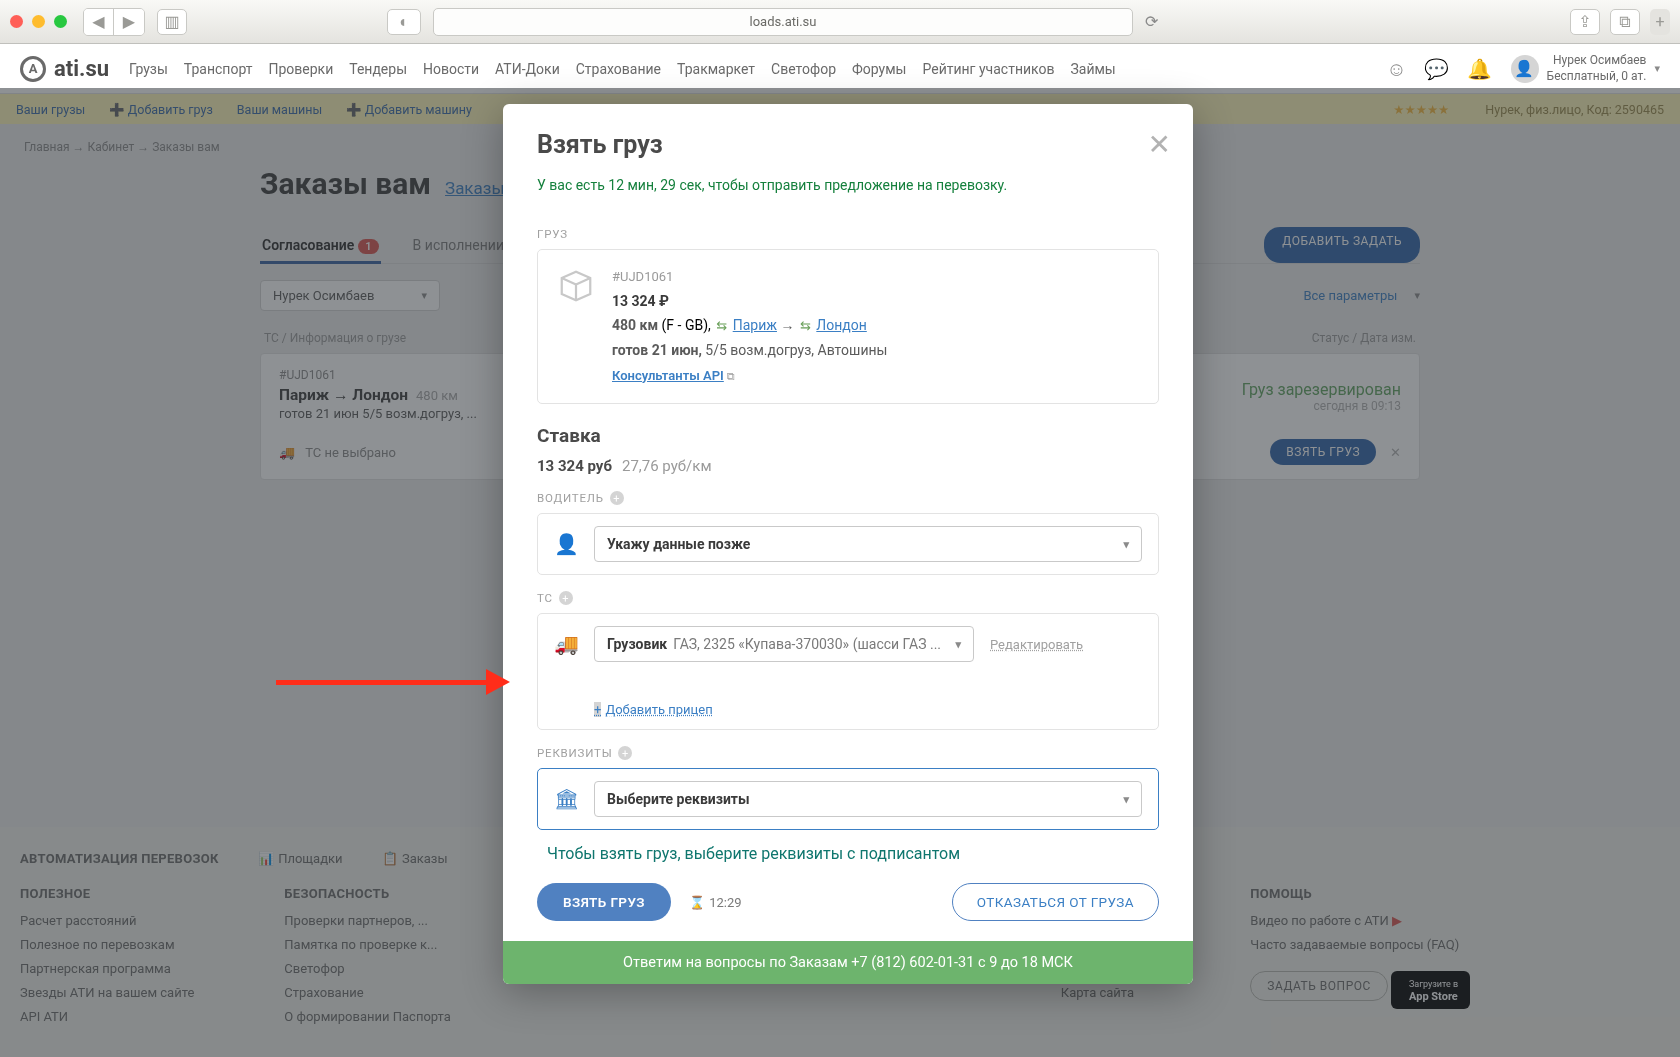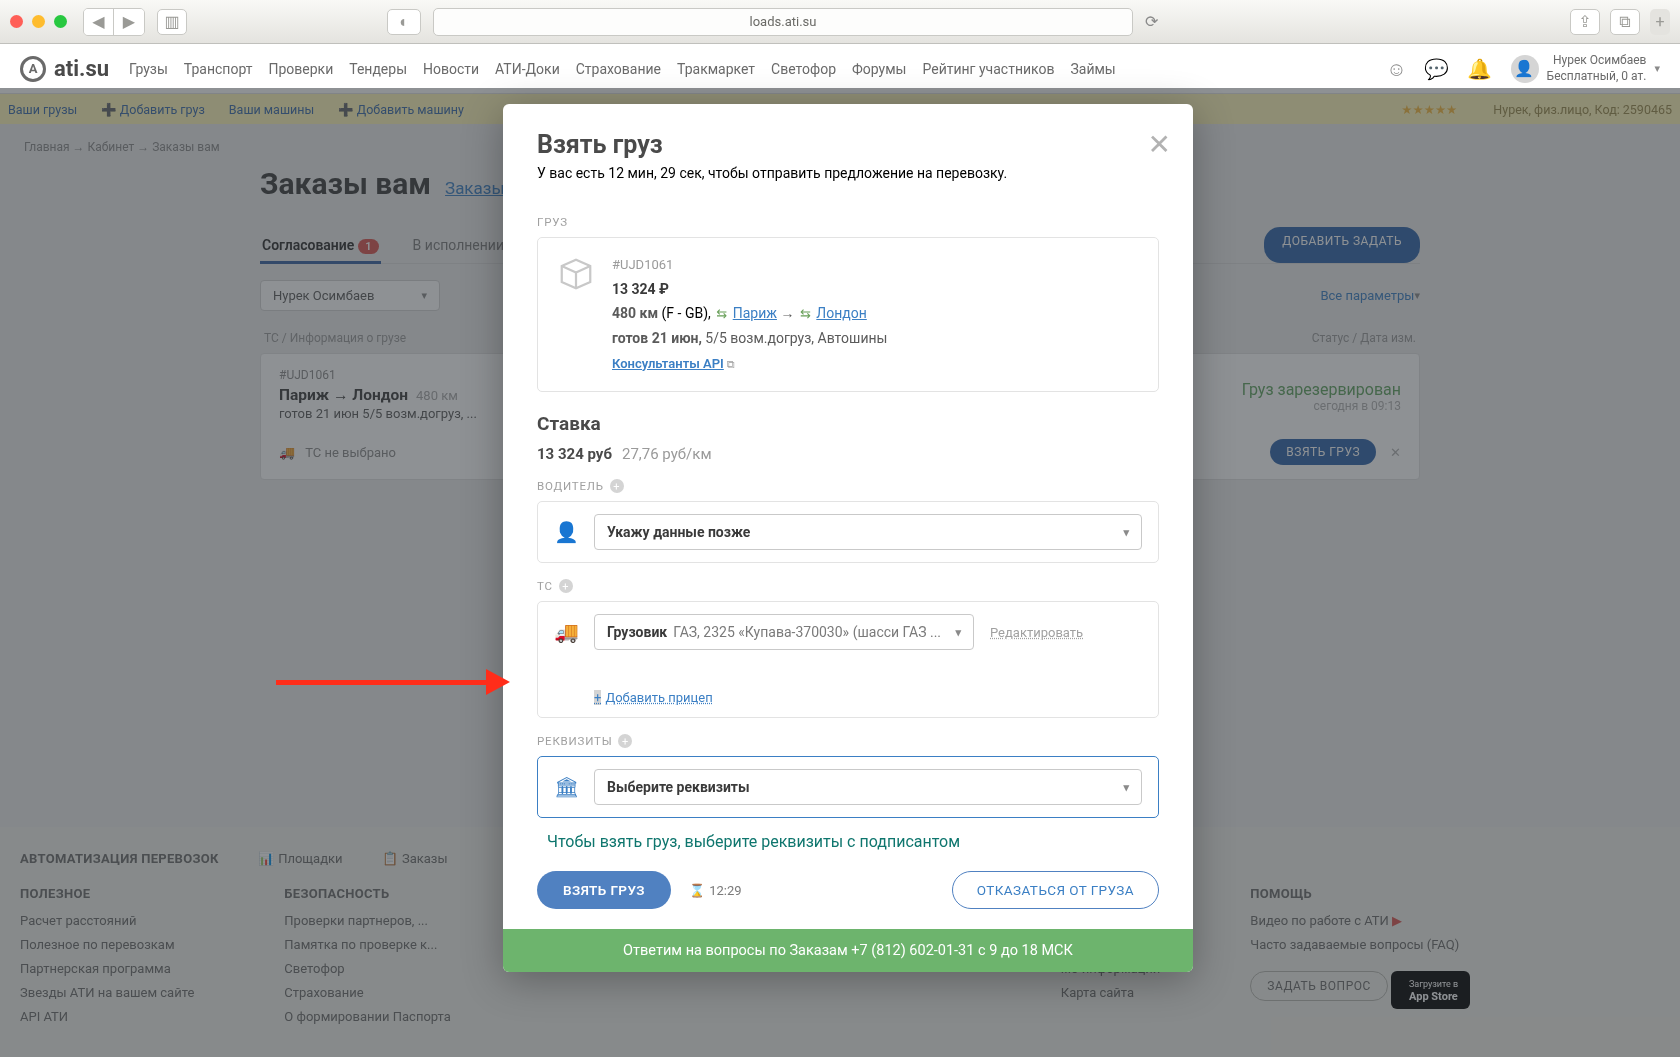--- a/index.html
+++ b/index.html
@@ -21,39 +21,39 @@
 .topbar{background:#fff;height:50px;display:flex;align-items:center;padding:0 20px;gap:20px;border-bottom:1px solid #e2e2e2}
 .logo{display:flex;align-items:center;gap:8px;font-weight:700;font-size:22px;color:#4a4a4a}
 .logo-ico{width:26px;height:26px;border:3px solid #6a6a6a;border-radius:50%;display:flex;align-items:center;justify-content:center;font-size:13px;color:#6a6a6a}
 .topnav{display:flex;gap:16px;font-size:14px;color:#6a6a6a}
 .topnav span{cursor:pointer}
 .top-right{margin-left:auto;display:flex;align-items:center;gap:18px;color:#8a8a8a}
 .top-right .ico{font-size:20px}
 .user-chip{display:flex;align-items:center;gap:8px}
 .avatar{width:28px;height:28px;background:#d5d5d5;border-radius:50%;display:flex;align-items:center;justify-content:center;color:#8a8a8a}
 .user-text{font-size:12px;text-align:right;color:#6a6a6a;line-height:1.3}
-.subbar{background:#fff6b8;height:30px;display:flex;align-items:center;padding:0 8px;font-size:12.5px;gap:24px}
+.subbar{background:#fff6b8;height:30px;display:flex;align-items:center;padding:0 16px;font-size:12.5px;gap:24px}
 .subbar a{color:#3a6aa8;text-decoration:none}
 .subbar .add{color:#3a6aa8}
 .subbar .stars{margin-left:auto;color:#f6b93b;display:flex;gap:2px}
 .subbar .meta{color:#9a8a4a;margin-left:12px}
 .crumbs{padding:16px 24px 6px;font-size:12px;color:#8a8a8a}
 .page-content{padding:0 260px}
 .h1-row{display:flex;align-items:baseline;gap:14px;margin-top:6px}
 .h1{font-size:30px;font-weight:700;color:#3a3a3a}
 .h1-link{color:#3b7fc4;font-size:17px;text-decoration:underline}
 .tabs{display:flex;gap:30px;margin-top:26px;border-bottom:1px solid #dcdcdc;font-size:14px}
 .tab{padding:10px 2px;color:#7a7a7a;cursor:pointer;position:relative}
 .tab.active{color:#2a2a2a;font-weight:600}
 .tab.active::after{content:"";position:absolute;left:0;right:0;bottom:-1px;height:3px;background:#3560a0}
 .badge{background:#d9534f;color:#fff;border-radius:9px;padding:1px 7px;font-size:11px;margin-left:4px}
 .btn-add{margin-left:auto;background:#2e63a8;color:#fff;border-radius:16px;padding:7px 18px;font-size:12px;letter-spacing:.5px}
 .filter-row{margin-top:16px;display:flex;gap:12px}
 .sel{background:#fff;border:1px solid #d2d2d2;border-radius:4px;padding:7px 12px;font-size:13px;color:#5a5a5a;min-width:180px;display:flex;align-items:center;justify-content:space-between}
-.filter-right{margin-left:auto;color:#3b7fc4;font-size:13px;display:flex;align-items:center;gap:0}
+.filter-right{margin-left:auto;color:#3b7fc4;font-size:13px;display:flex;align-items:center;gap:17px}
 .tbl-head{margin-top:20px;font-size:12px;color:#9a9a9a;display:flex;justify-content:space-between;padding:0 4px}
 .card{background:#fff;border:1px solid #e0e0e0;border-radius:4px;margin-top:8px;padding:14px 18px}
 .card .id{font-size:12px;color:#8a8a8a}
 .route{font-size:15.5px;color:#3a3a3a;margin-top:4px}
 .route b{font-weight:700}
 .route .dist{color:#a8a8a8;font-size:13px;margin-left:8px}
 .card .det{font-size:13px;color:#5a5a5a;margin-top:2px}
 .card-row2{display:flex;align-items:center;margin-top:18px;gap:10px;color:#8a8a8a;font-size:13px}
 .status-g{color:#5fa35f}
 .status-t{color:#b0b0b0;font-size:12px}
@@ -63,21 +63,21 @@
 .foot-top b{font-size:13px;letter-spacing:.3px}
 .foot-cols{display:flex;gap:90px}
 .foot-col h4{font-size:13px;font-weight:700;margin-bottom:12px;letter-spacing:.3px}
 .foot-col div{margin-bottom:9px;cursor:pointer}
 .btn-outline{border:1px solid #b5b5b0;border-radius:16px;padding:7px 16px;font-size:12px;display:inline-block;margin-top:8px;letter-spacing:.5px}
 .appstore{background:#000;color:#fff;border-radius:6px;padding:6px 12px;font-size:11px;display:inline-flex;align-items:center;gap:6px;margin-top:10px}
 
 .modal{position:absolute;left:503px;top:104px;width:690px;background:#fff;border-radius:6px;z-index:10;box-shadow:0 8px 40px rgba(0,0,0,.3);padding-bottom:0;overflow:hidden}
 .modal-head{padding:26px 34px 18px;position:relative}
 .modal-title{font-size:25px;font-weight:700;color:#4a4a4a}
-.modal-sub{font-size:14px;color:#000000;margin-top:6px}
+.modal-sub{font-size:14px;color:#15803d;margin-top:18px}
 .modal-close{position:absolute;right:22px;top:24px;font-size:28px;color:#b2b2b2;cursor:pointer;font-weight:300}
 .sec{padding:0 34px}
 .sec-label{font-size:11.5px;letter-spacing:.8px;color:#a0a0a0;text-transform:uppercase;margin:16px 0 8px;display:flex;align-items:center;gap:6px}
 .sec-label .plus{width:14px;height:14px;background:#d4d4d4;border-radius:50%;display:inline-flex;align-items:center;justify-content:center;color:#fff;font-size:11px}
 .cargo-card{border:1px solid #e3e3e3;border-radius:5px;padding:16px 18px;display:flex;gap:16px}
 .cargo-ico{width:40px;height:40px;color:#c0c0c0;flex-shrink:0;display:flex;align-items:center;justify-content:center}
 .cargo-body{font-size:14px;color:#5a5a5a;line-height:1.75}
 .cargo-body .cid{color:#9a9a9a;font-size:13px}
 .cargo-body .price{font-weight:700;color:#3a3a3a}
 .cargo-body .dist2{font-weight:700}

